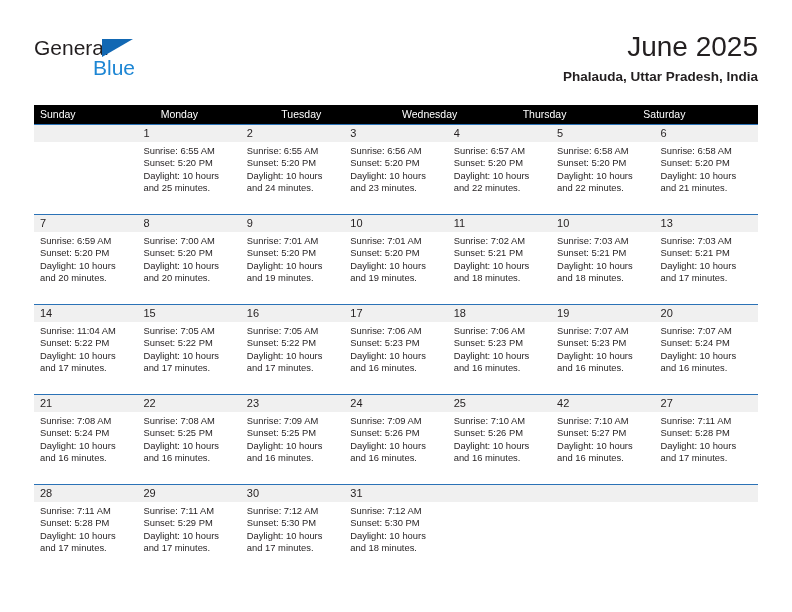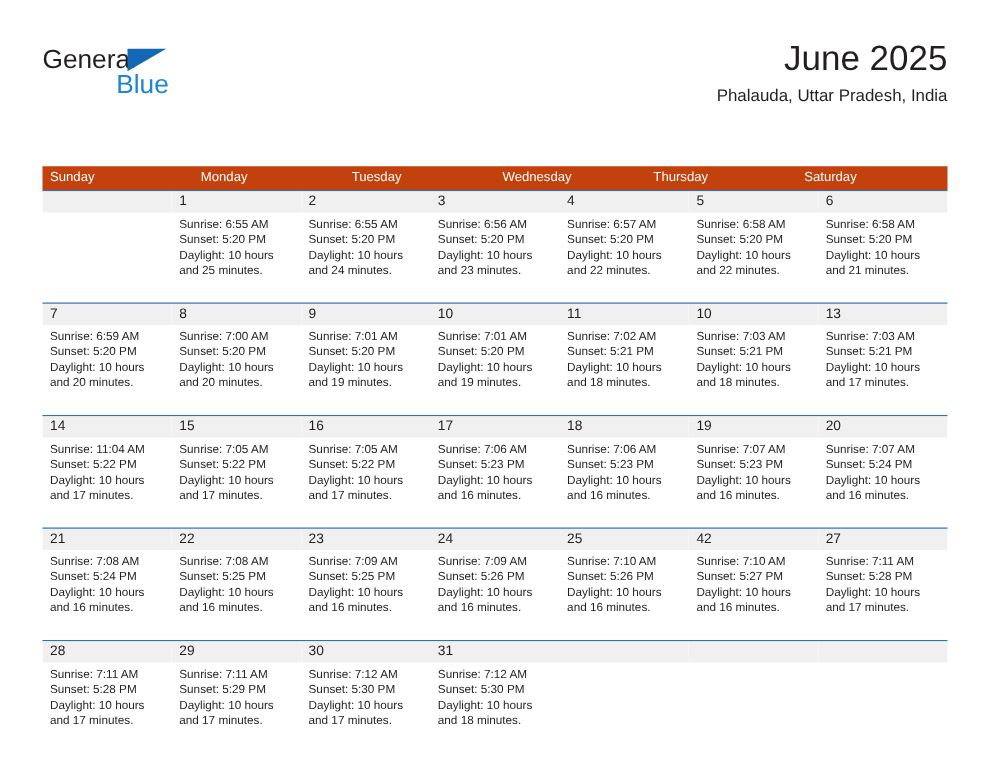--- a/index.html
+++ b/index.html
@@ -78,34 +78,34 @@
     color: #231f20;
     font-weight: normal;
     white-space: nowrap;
   }
   .cal-subtitle {
     font-size: 13.5px;
     line-height: 20px;
     margin-top: 3px;
     color: #231f20;
     white-space: nowrap;
+    font-weight: bold;
   }
 
   
   .calendar {
     position: absolute;
     left: 34px;
     top: 105px;
     width: 724px;
   }
   .dow-row {
     display: flex;
-    background: #c2410c;
+    background: #000000;
     height: 19px;
-    margin-top: 28px;
   }
   .dow-cell {
     flex: 1 1 0;
     color: #ffffff;
     font-size: 10.5px;
     line-height: 19px;
     padding-left: 6px;
     box-sizing: border-box;
     white-space: nowrap;
     overflow: hidden;

